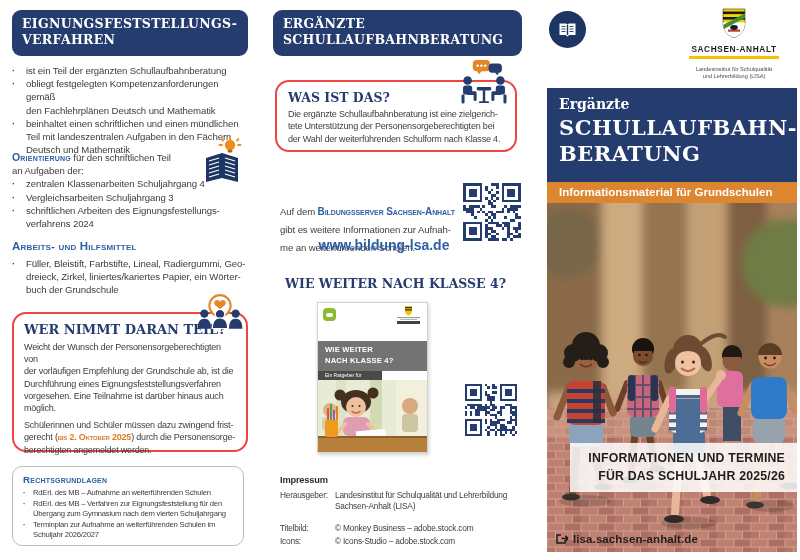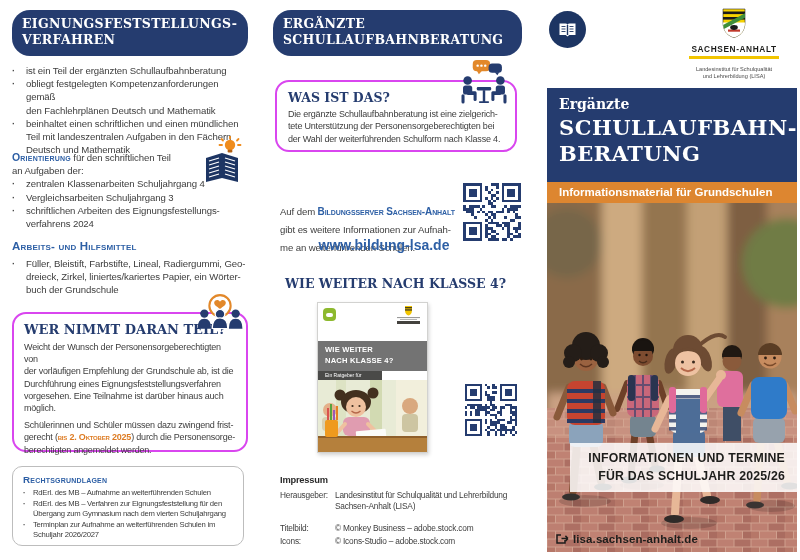--- a/index.html
+++ b/index.html
@@ -2,31 +2,31 @@
 <html><head>
 <meta charset="utf-8">
 <style>
   html,body{margin:0;padding:0;background:#ffffff;}
   .page{position:relative;width:800px;height:560px;background:#fff;overflow:hidden;
         font-family:"Liberation Sans",sans-serif;color:#3d3d3d;}
   .panel{position:absolute;top:0;height:560px;}
   .pre{white-space:pre-line;}
   .sc{font-variant:small-caps;}
   
-  .hdrbox{position:absolute;background:#253c6f;border-radius:18px;color:#fff;
+  .hdrbox{position:absolute;background:#253c6f;border-radius:9px;color:#fff;
           font-family:"DejaVu Serif",serif;font-weight:bold;font-size:12.5px;
           line-height:1.3;letter-spacing:.3px;padding:6px 10px;box-sizing:border-box;}
   
   .body-sm{font-size:9.6px;line-height:13.2px;letter-spacing:-.1px;}
   .bullets .row{display:flex;}
   .bullets .mark{width:14px;flex:0 0 14px;text-align:left;color:#4a4a4a;}
   .bullets .mark::before{content:"·";font-weight:bold;}
   .blue-head{color:#2d5fa5;font-weight:bold;font-variant:small-caps;font-size:11.5px;letter-spacing:.2px;}
   .serif-head{font-family:"DejaVu Serif",serif;font-weight:bold;color:#253c6f;}
-  .obox{position:absolute;border:2px solid #d946ef;border-radius:14px;box-sizing:border-box;background:#fff;}
+  .obox{position:absolute;border:2px solid #ef4444;border-radius:14px;box-sizing:border-box;background:#fff;}
   .gbox{position:absolute;border:1px solid #bdbdbd;border-radius:10px;box-sizing:border-box;background:#fff;}
   .qr{position:absolute;}
   .link-blue{color:#2d5fa5;font-weight:bold;}
   
   .band-navy{position:absolute;left:0;right:0;background:#253c6f;color:#fff;box-sizing:border-box;}
   .band-orange{position:absolute;left:0;right:0;background:#dd8630;color:#fff;box-sizing:border-box;}
   .photo{position:absolute;left:0;right:0;overflow:hidden;}
   .infobar{position:absolute;background:rgba(255,255,255,.85);text-align:right;box-sizing:border-box;
            font-weight:bold;color:#1d1d1b;font-size:12.3px;line-height:1.5;padding:6px 12px 22px 6px;
            letter-spacing:.2px;}

